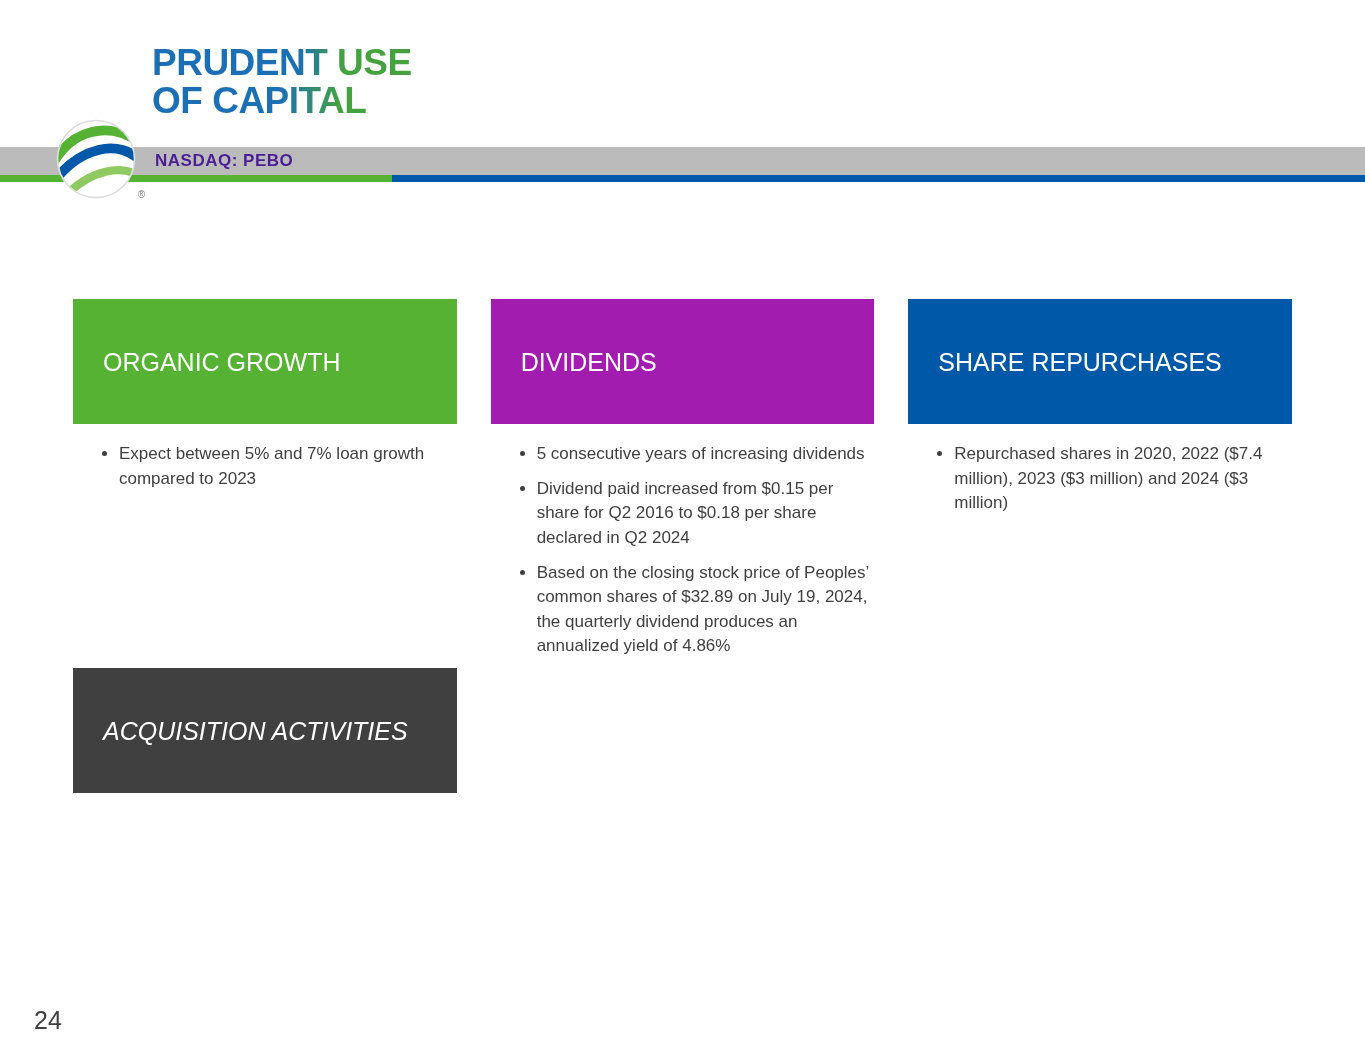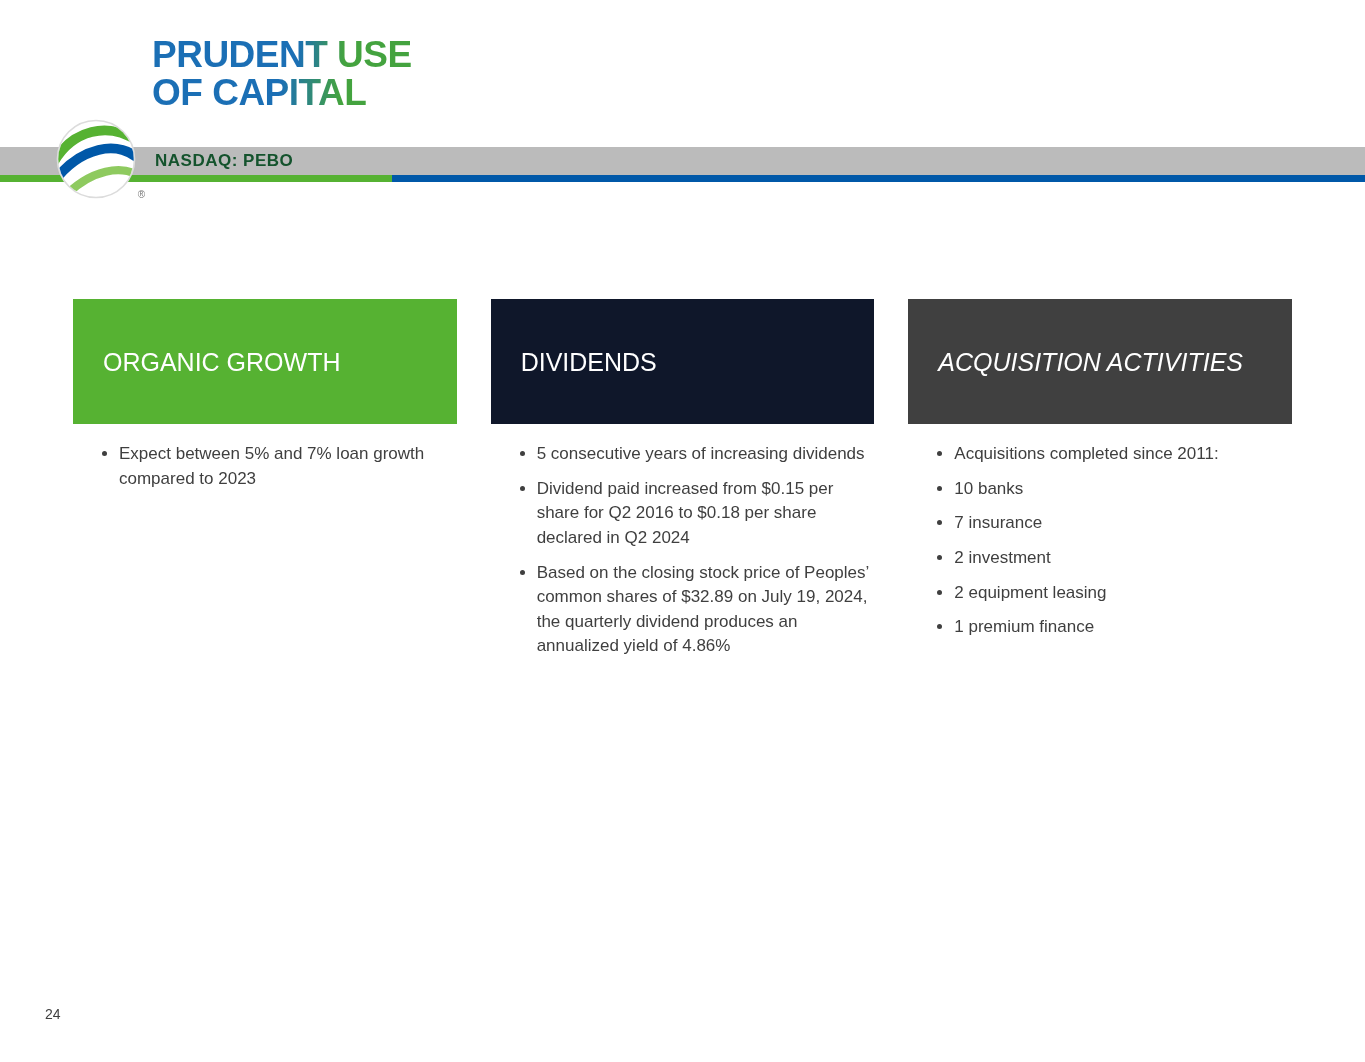--- a/index.html
+++ b/index.html
@@ -8,21 +8,21 @@
     width: 1365px; height: 1062px;
     position: relative;
     background: #ffffff;
     font-family: "Liberation Sans", sans-serif;
     overflow: hidden;
   }
 
   
   .slide-title {
     position: absolute;
-    left: 152px; top: 36px;
+    left: 152px; top: 44px;
     z-index: 3;
   }
   .title-line {
     display: block;
     font-size: 37px;
     font-weight: bold;
     line-height: 1.02;
     letter-spacing: -0.5px;
   }
   .title-line span {
@@ -44,21 +44,21 @@
     left: 0; top: 147px;
     width: 1365px; height: 28px;
     background: #bbbbbb;
     z-index: 1;
   }
   .ticker-label {
     position: absolute;
     left: 155px; top: 0;
     height: 28px;
     display: flex; align-items: center;
-    color: #14532d;
+    color: #4c1d95;
     font-size: 17px;
     font-weight: bold;
     letter-spacing: 0.5px;
   }
   .accent-stripe {
     position: absolute;
     left: 0; top: 175px;
     width: 1365px; height: 7px;
     display: flex;
     z-index: 1;
@@ -110,22 +110,22 @@
     font-size: 17px;
     color: #3f3f3f;
     line-height: 1.45;
     margin-bottom: 9px;
     margin-top: 10px;
   }
 
   
   .page-number {
     position: absolute;
-    left: 45px; top: 1006px;
-    font-size: 14px;
+    left: 34px; top: 1006px;
+    font-size: 25px;
     color: #3f3f3f;
   }
 </style>
 </head>
 <body>
 
 <div class="slide-title">
   <div class="title-line title-l1"><span>PRUDENT USE</span></div>
   <div class="title-line title-l2"><span>OF CAPITAL</span></div>
 </div>
@@ -161,40 +161,38 @@
   <div class="column">
     <div class="col-header" style="background-color: rgb(86, 178, 50);">ORGANIC GROWTH</div>
     <div class="col-body">
       <ul class="bullet-list">
         <li>Expect between 5% and 7% loan growth compared to 2023</li>
       </ul>
     </div>
   </div>
 
   <div class="column">
-    <div class="col-header" style="background-color: #0f172a;">DIVIDENDS</div>
+    <div class="col-header" style="background-color: #a21caf;">DIVIDENDS</div>
     <div class="col-body">
       <ul class="bullet-list">
         <li>5 consecutive years of increasing dividends</li>
         <li>Dividend paid increased from $0.15 per share for Q2 2016 to $0.18 per share declared in Q2 2024</li>
         <li>Based on the closing stock price of Peoples’ common shares of $32.89 on July 19, 2024, the quarterly dividend produces an annualized yield of 4.86%</li>
       </ul>
     </div>
   </div>
 
+  <div class="column">
+    <div class="col-header" style="background-color: rgb(0, 88, 168);">SHARE REPURCHASES</div>
+    <div class="col-body">
+      <ul class="bullet-list">
+        <li>Repurchased shares in 2020, 2022 ($7.4 million), 2023 ($3 million) and 2024 ($3 million)</li>
+      </ul>
+    </div>
+  </div>
 
   <div class="column">
     <div class="col-header" style="background-color: #404040; font-style: italic;">ACQUISITION ACTIVITIES</div>
-    <div class="col-body">
-      <ul class="bullet-list">
-        <li>Acquisitions completed since 2011:</li>
-        <li>10 banks</li>
-        <li>7 insurance</li>
-        <li>2 investment</li>
-        <li>2 equipment leasing</li>
-        <li>1 premium finance</li>
-      </ul>
-    </div>
   </div>
 
 </div>
 
 <div class="page-number">24</div>
 
 </body></html>

